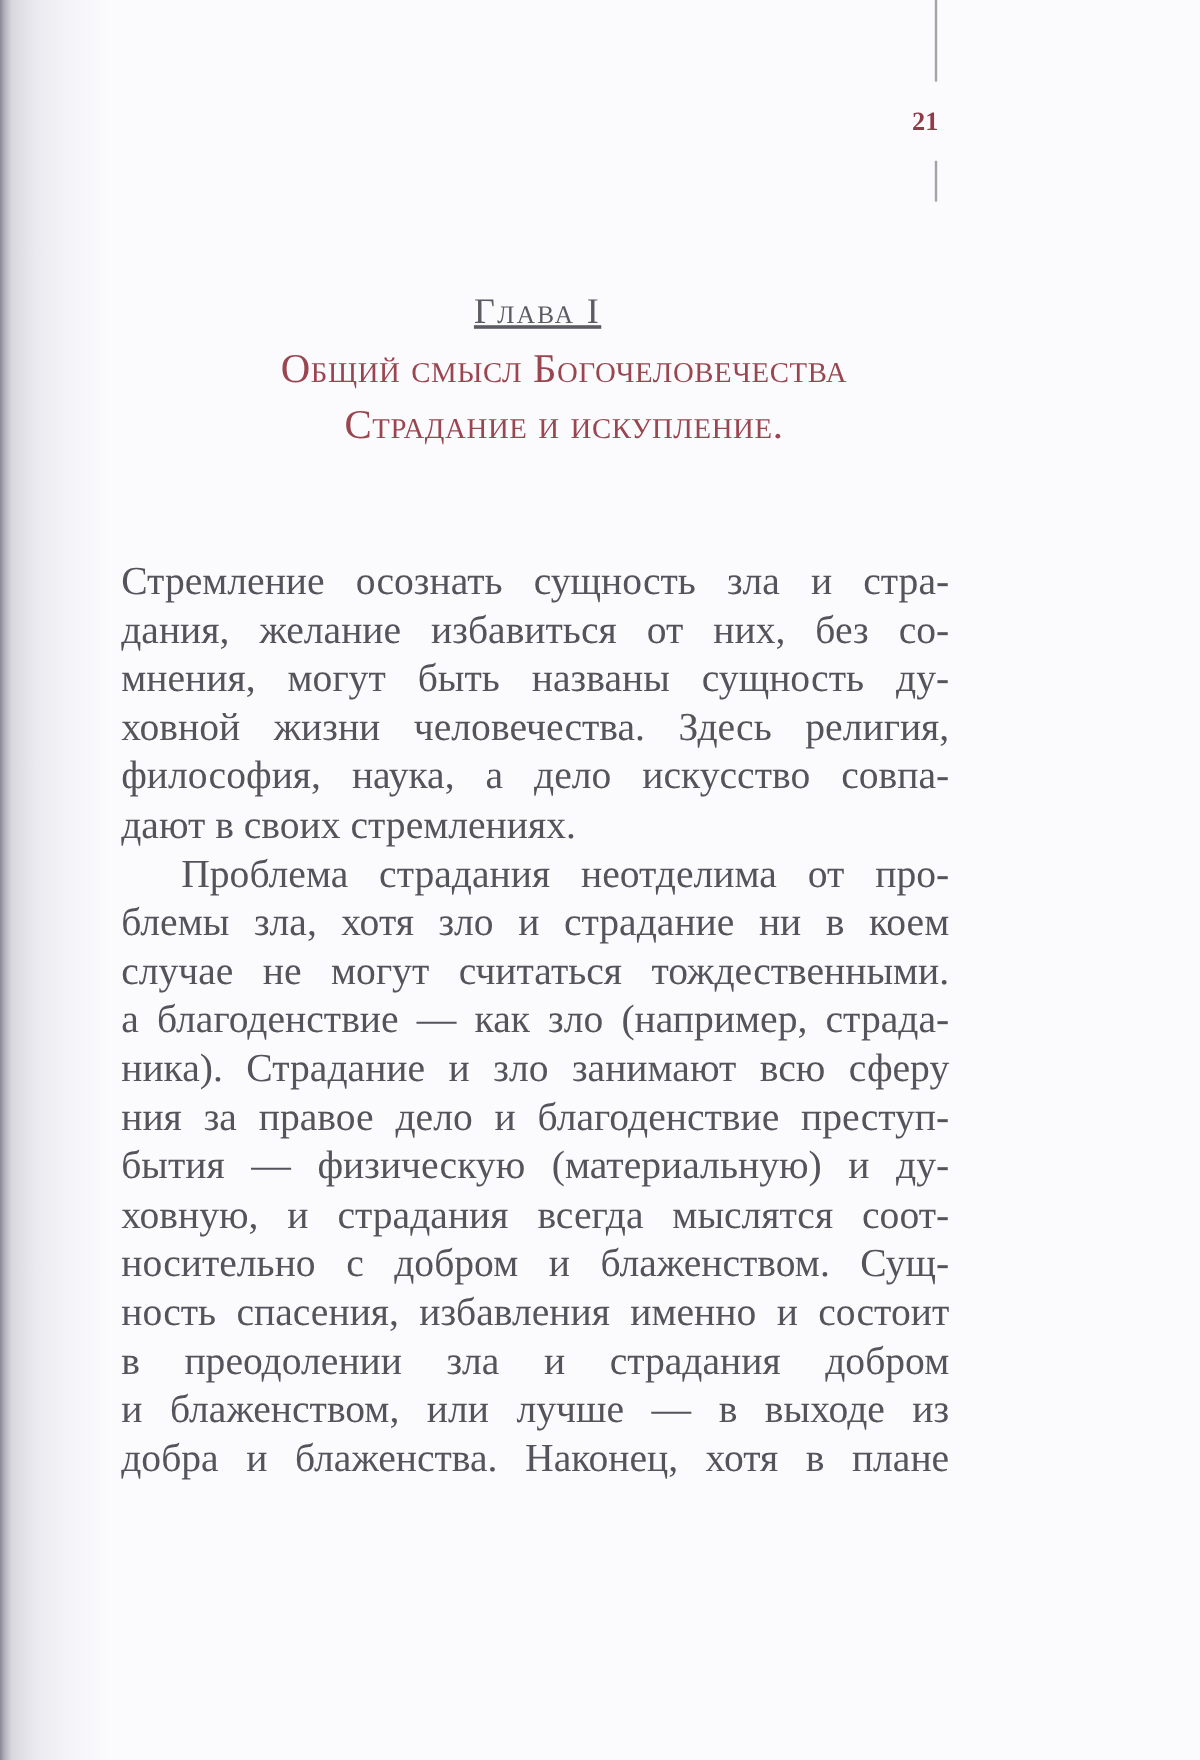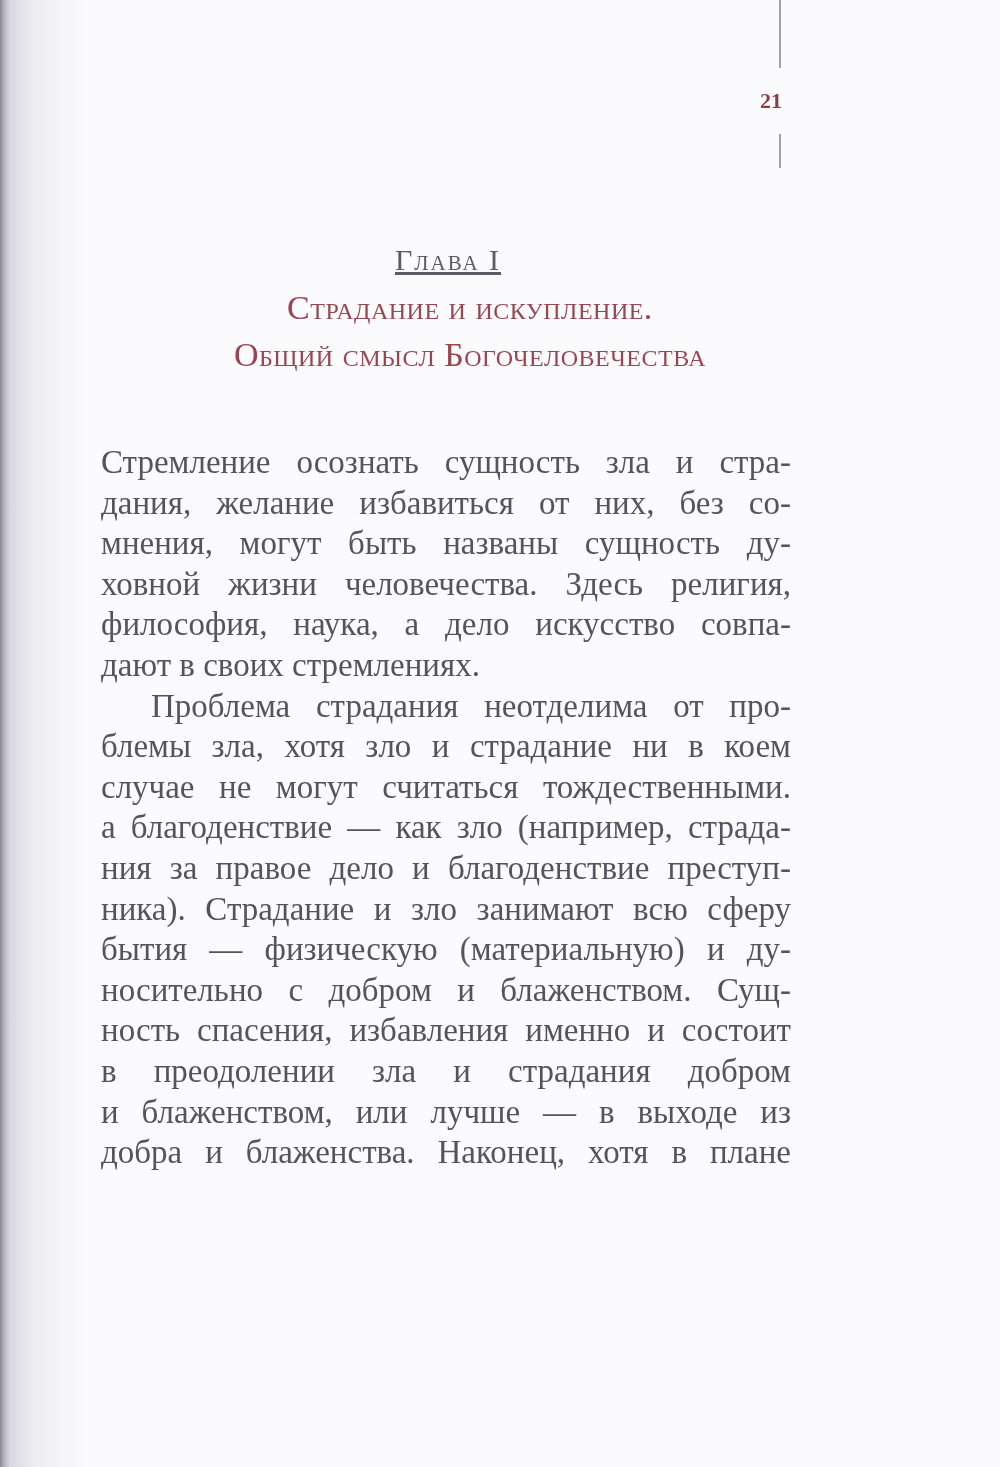--- a/index.html
+++ b/index.html
@@ -63,21 +63,21 @@
     font-size: 34px;
     line-height: 47px;
     font-variant: small-caps;
     letter-spacing: 0.5px;
     color: #9a4650;
   }
   .chapter-title .line { display: block; }
   .body-text {
     position: absolute;
     left: 101px;
-    top: 442px;
+    top: 465px;
     width: 690px;
     font-family: "Liberation Serif", serif;
     font-size: 33px;
     line-height: 40.6px;
     color: #55545c;
   }
   .body-text .line {
     display: block;
     white-space: nowrap;
     text-align: justify;
@@ -95,40 +95,41 @@
 
 <div class="page-shadow"></div>
 
 <div class="folio-rule top"></div>
 <div class="page-number">21</div>
 <div class="folio-rule bottom"></div>
 
 <div class="chapter-label">Глава I</div>
 
 <div class="chapter-title">
+  <span class="line">Общий смысл Богочеловечества</span>
   <span class="line">Страдание и искупление.</span>
-  <span class="line">Общий смысл Богочеловечества</span>
 </div>
 
 <div class="body-text">
   <div>
     <span class="line">Стремление осознать сущность зла и стра-</span>
     <span class="line">дания, желание избавиться от них, без со-</span>
     <span class="line">мнения, могут быть названы сущность ду-</span>
     <span class="line">ховной жизни человечества. Здесь религия,</span>
     <span class="line">философия, наука, а дело искусство совпа-</span>
     <span class="line last">дают в своих стремлениях.</span>
   </div>
   <div>
     <span class="line indent">Проблема страдания неотделима от про-</span>
     <span class="line">блемы зла, хотя зло и страдание ни в коем</span>
     <span class="line">случае не могут считаться тождественными.</span>
     <span class="line">а благоденствие — как зло (например, страда-</span>
+    <span class="line">ника). Страдание и зло занимают всю сферу</span>
     <span class="line">ния за правое дело и благоденствие преступ-</span>
-    <span class="line">ника). Страдание и зло занимают всю сферу</span>
     <span class="line">бытия — физическую (материальную) и ду-</span>
+    <span class="line">ховную, и страдания всегда мыслятся соот-</span>
     <span class="line">носительно с добром и блаженством. Сущ-</span>
     <span class="line">ность спасения, избавления именно и состоит</span>
     <span class="line">в преодолении зла и страдания добром</span>
     <span class="line">и блаженством, или лучше — в выходе из</span>
     <span class="line">добра и блаженства. Наконец, хотя в плане</span>
   </div>
 </div>
 
 </body></html>

